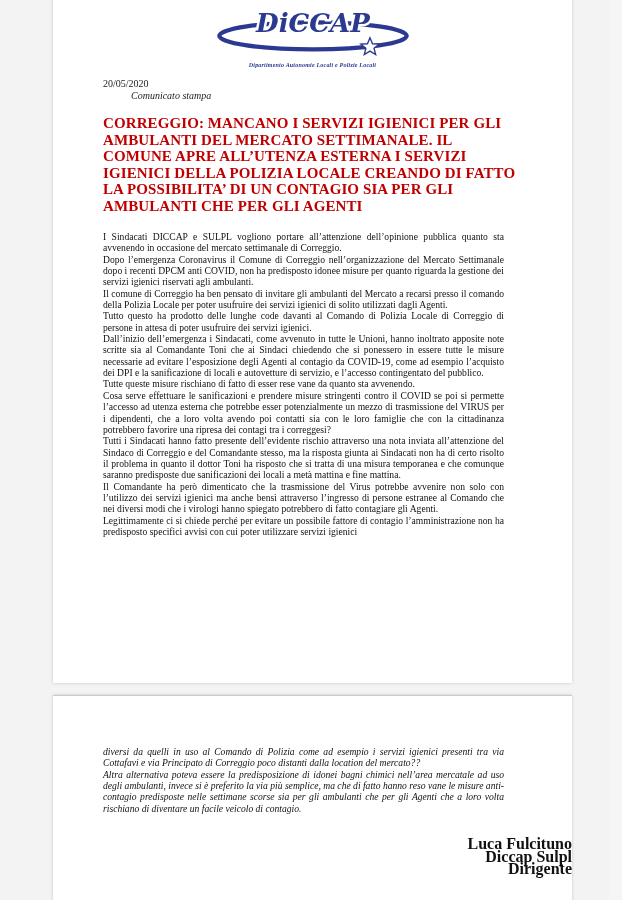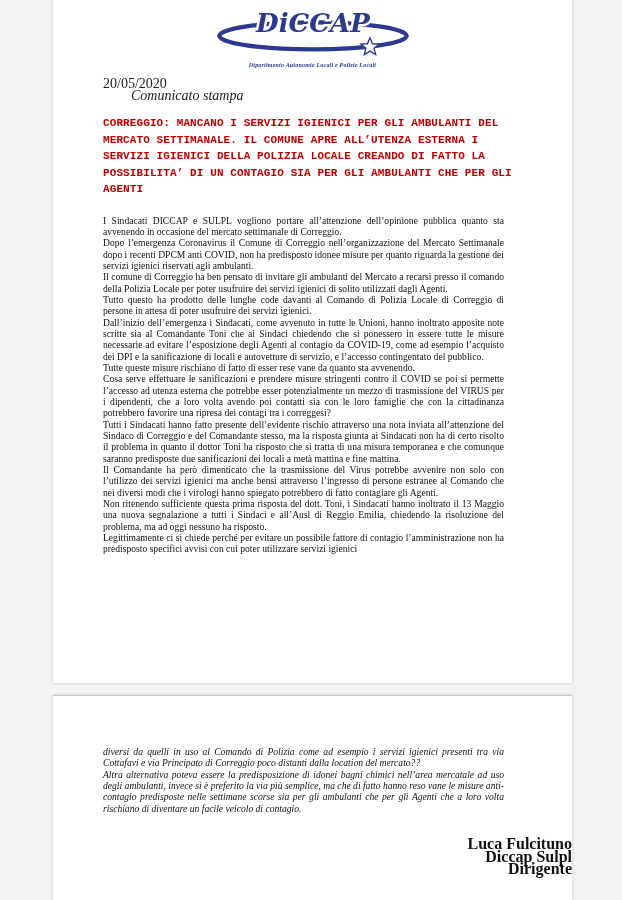--- a/index.html
+++ b/index.html
@@ -12,27 +12,27 @@
     box-shadow:0 0 3px rgba(0,0,0,.18);
   }
   .page1{top:-6px;height:689px;}
   .page2{top:695px;height:230px;border-top:1px solid #c9c9c9;}
   .logo-wrap{margin-top:10px;text-align:center;}
   .logo-tagline{
     text-align:center;color:var(--logo-navy,#2b3990);
     font-size:6px;font-weight:bold;font-style:italic;letter-spacing:.2px;
     margin-top:-2px;
   }
-  .meta{margin:10px 50px 0 50px;font-size:14px;color:#222;line-height:12px;}
+  .meta{margin:10px 50px 0 50px;font-size:10px;color:#222;line-height:12px;}
   .doc-type{font-style:italic;margin-left:28px;}
   .headline{
     margin:13px 50px 0 50px;
     color:var(--headline-red,#C00000);
-    font-family:Liberation Mono, monospace;
-    font-weight:bold;font-size:11px;line-height:16.5px;
+    font-family:Liberation Serif, serif;
+    font-weight:bold;font-size:15px;line-height:16.5px;
     letter-spacing:.1px;
   }
   .bodytext{
     margin:17px 68px 0 50px;
     font-size:9.6px;line-height:11.35px;color:#111;
     text-align:justify;
   }
   .bodytext p{margin:0;}
   .page2 .bodytext{margin-top:50px;font-style:italic;}
   .signature{
@@ -72,21 +72,20 @@
     <div class="bodytext">
       <p>I Sindacati DICCAP e SULPL vogliono portare all’attenzione dell’opinione pubblica quanto sta avvenendo in occasione del mercato settimanale di Correggio.</p>
       <p>Dopo l’emergenza Coronavirus il Comune di Correggio nell’organizzazione del Mercato Settimanale dopo i recenti DPCM anti COVID, non ha predisposto idonee misure per quanto riguarda la gestione dei servizi igienici riservati agli ambulanti.</p>
       <p>Il comune di Correggio ha ben pensato di invitare gli ambulanti del Mercato a recarsi presso il comando della Polizia Locale per poter usufruire dei servizi igienici di solito utilizzati dagli Agenti.</p>
       <p>Tutto questo ha prodotto delle lunghe code davanti al Comando di Polizia Locale di Correggio di persone in attesa di poter usufruire dei servizi igienici.</p>
       <p>Dall’inizio dell’emergenza i Sindacati, come avvenuto in tutte le Unioni, hanno inoltrato apposite note scritte sia al Comandante Toni che ai Sindaci chiedendo che si ponessero in essere tutte le misure necessarie ad evitare l’esposizione degli Agenti al contagio da COVID-19, come ad esempio l’acquisto dei DPI e la sanificazione di locali e autovetture di servizio, e l’accesso contingentato del pubblico.</p>
       <p>Tutte queste misure rischiano di fatto di esser rese vane da quanto sta avvenendo.</p>
       <p>Cosa serve effettuare le sanificazioni e prendere misure stringenti contro il COVID se poi si permette l’accesso ad utenza esterna che potrebbe esser potenzialmente un mezzo di trasmissione del VIRUS per i dipendenti, che a loro volta avendo poi contatti sia con le loro famiglie che con la cittadinanza potrebbero favorire una ripresa dei contagi tra i correggesi?</p>
       <p>Tutti i Sindacati hanno fatto presente dell’evidente rischio attraverso una nota inviata all’attenzione del Sindaco di Correggio e del Comandante stesso, ma la risposta giunta ai Sindacati non ha di certo risolto il problema in quanto il dottor Toni ha risposto che si tratta di una misura temporanea e che comunque saranno predisposte due sanificazioni dei locali a metà mattina e fine mattina.</p>
       <p>Il Comandante ha però dimenticato che la trasmissione del Virus potrebbe avvenire non solo con l’utilizzo dei servizi igienici ma anche bensì attraverso l’ingresso di persone estranee al Comando che nei diversi modi che i virologi hanno spiegato potrebbero di fatto contagiare gli Agenti.</p>
-      <p>Non ritenendo sufficiente questa prima risposta del dott. Toni, i Sindacati hanno inoltrato il 13 Maggio una nuova segnalazione a tutti i Sindaci e all’Ausl di Reggio Emilia, chiedendo la risoluzione del problema, ma ad oggi nessuno ha risposto.</p>
       <p>Legittimamente ci si chiede perché per evitare un possibile fattore di contagio l’amministrazione non ha predisposto specifici avvisi con cui poter utilizzare servizi igienici</p>
     </div>
   </div>
 
   <div class="page page2">
     <div class="bodytext">
       <p>diversi da quelli in uso al Comando di Polizia come ad esempio i servizi igienici presenti tra via Cottafavi e via Principato di Correggio poco distanti dalla location del mercato??</p>
       <p>Altra alternativa poteva essere la predisposizione di idonei bagni chimici nell’area mercatale ad uso degli ambulanti, invece si è preferito la via più semplice, ma che di fatto hanno reso vane le misure anti-contagio predisposte nelle settimane scorse sia per gli ambulanti che per gli Agenti che a loro volta rischiano di diventare un facile veicolo di contagio.</p>
     </div>
     <div class="signature">

